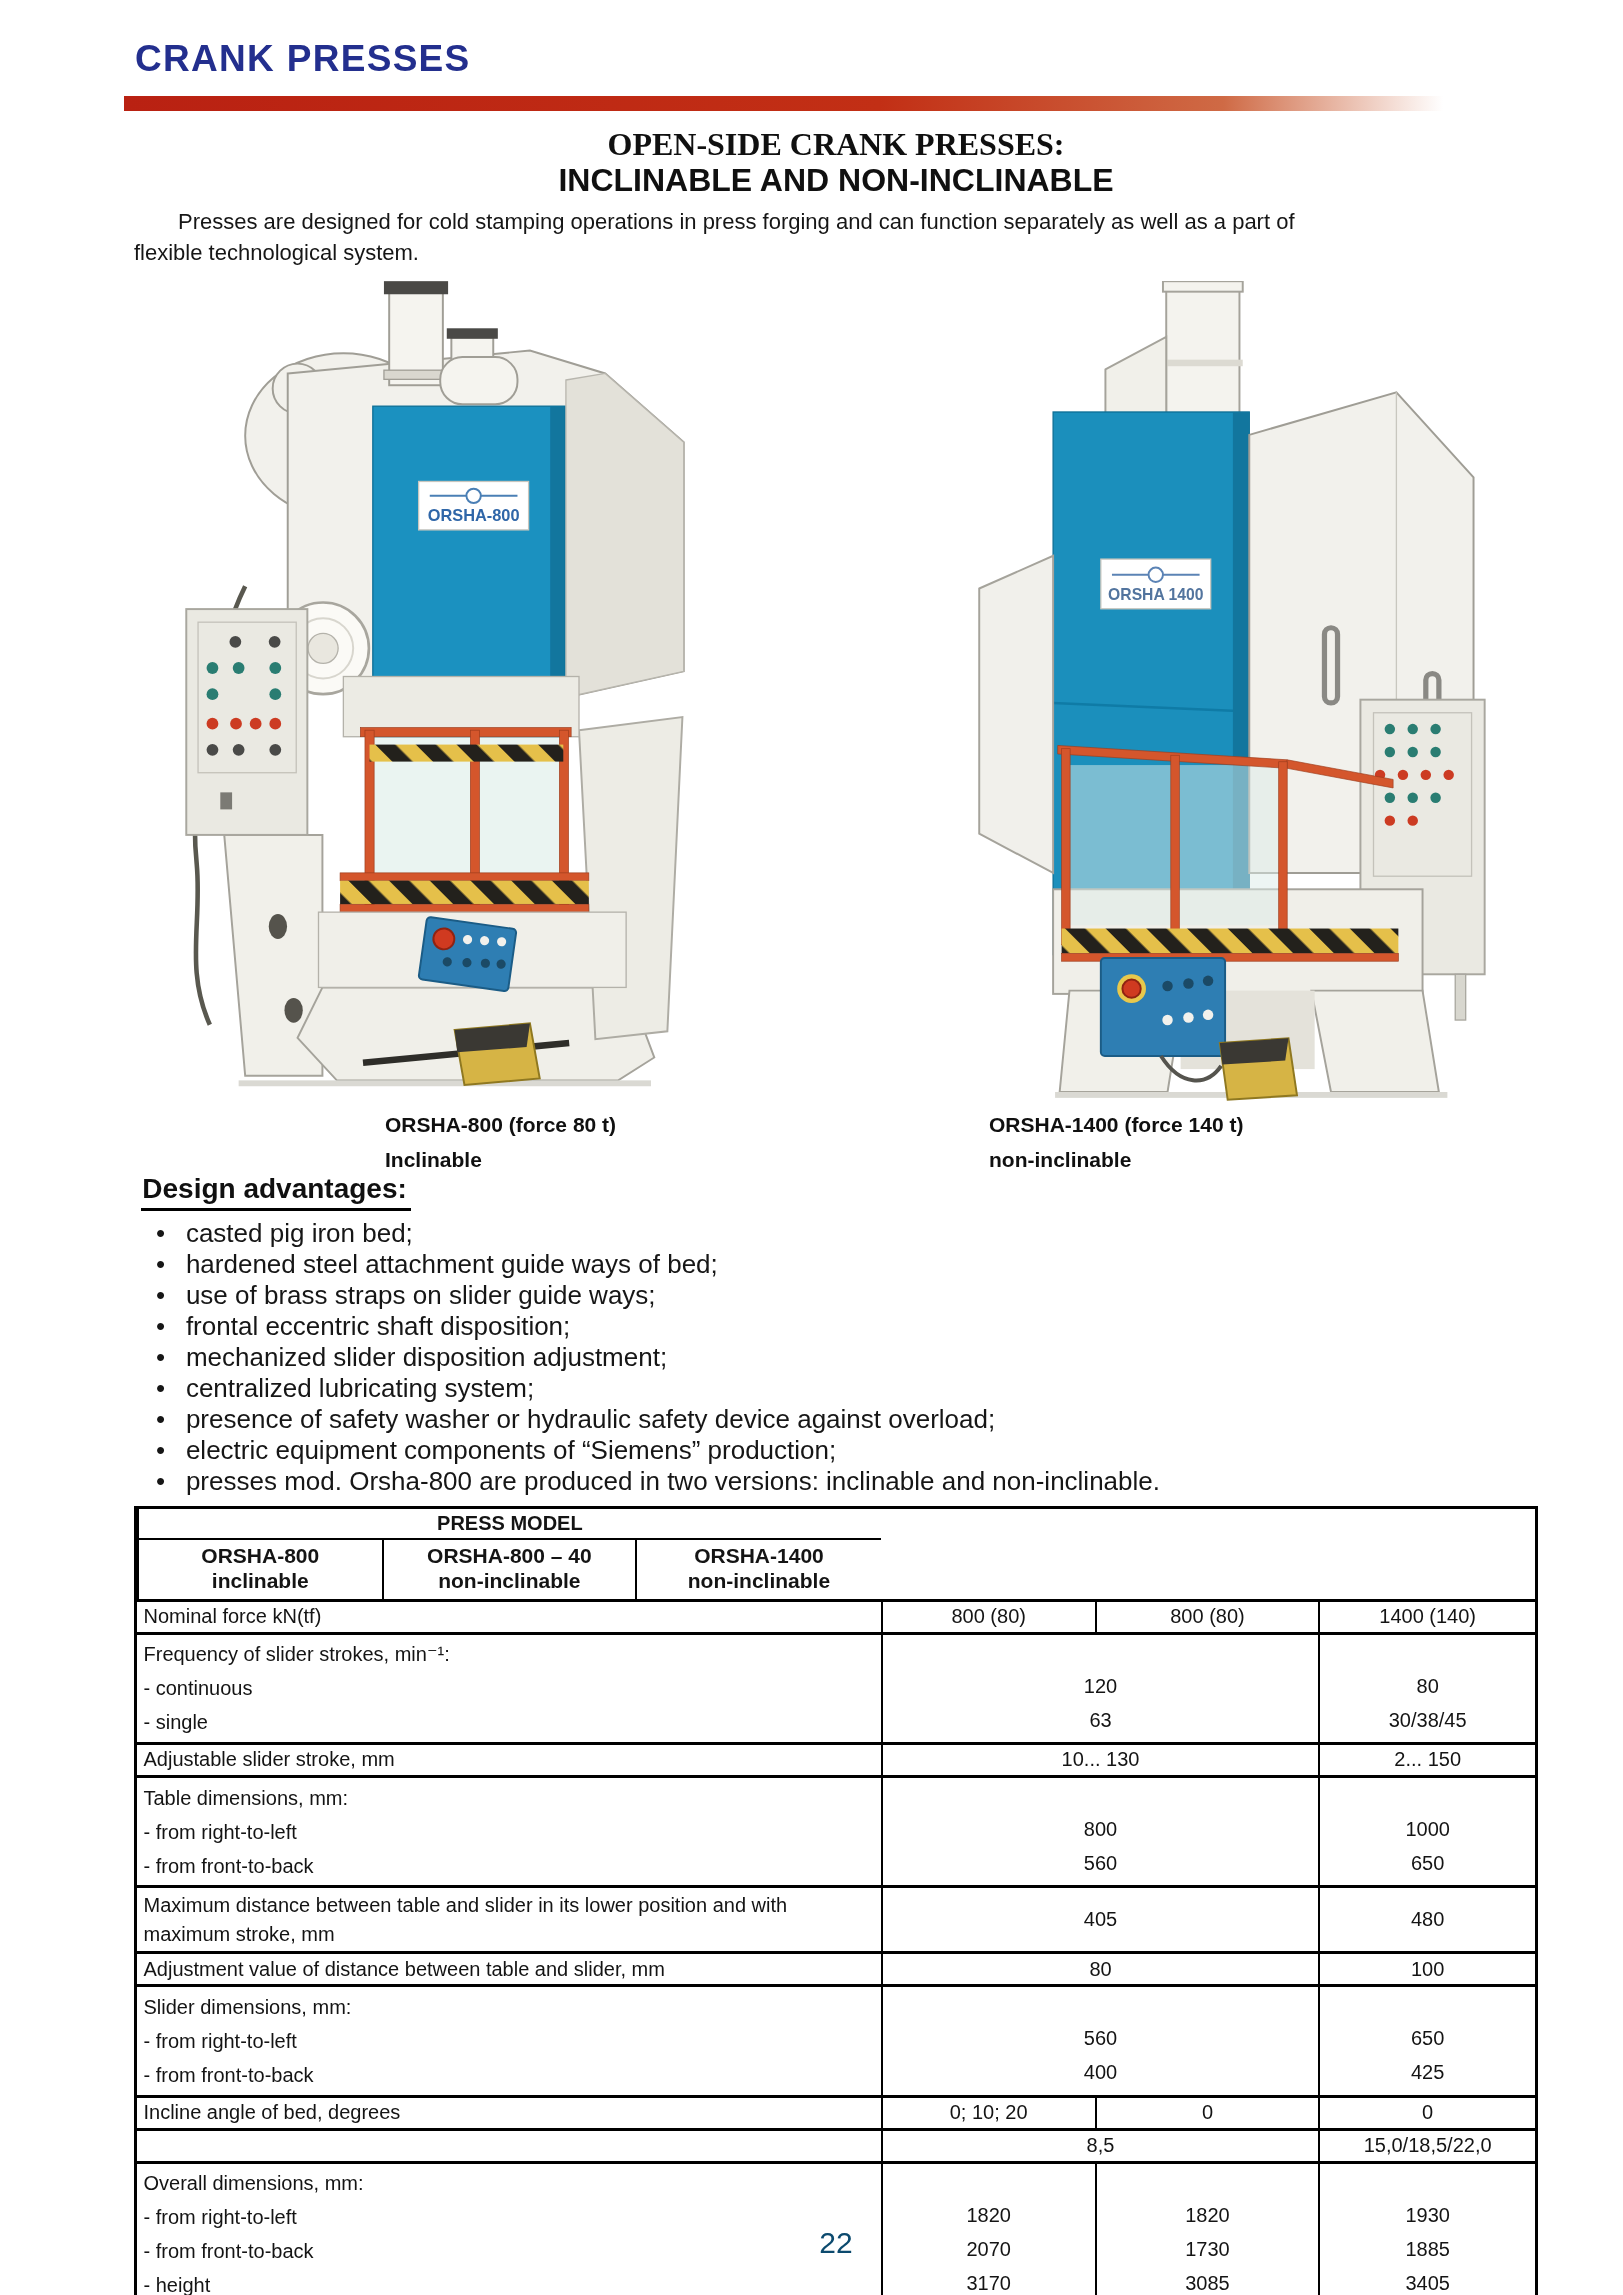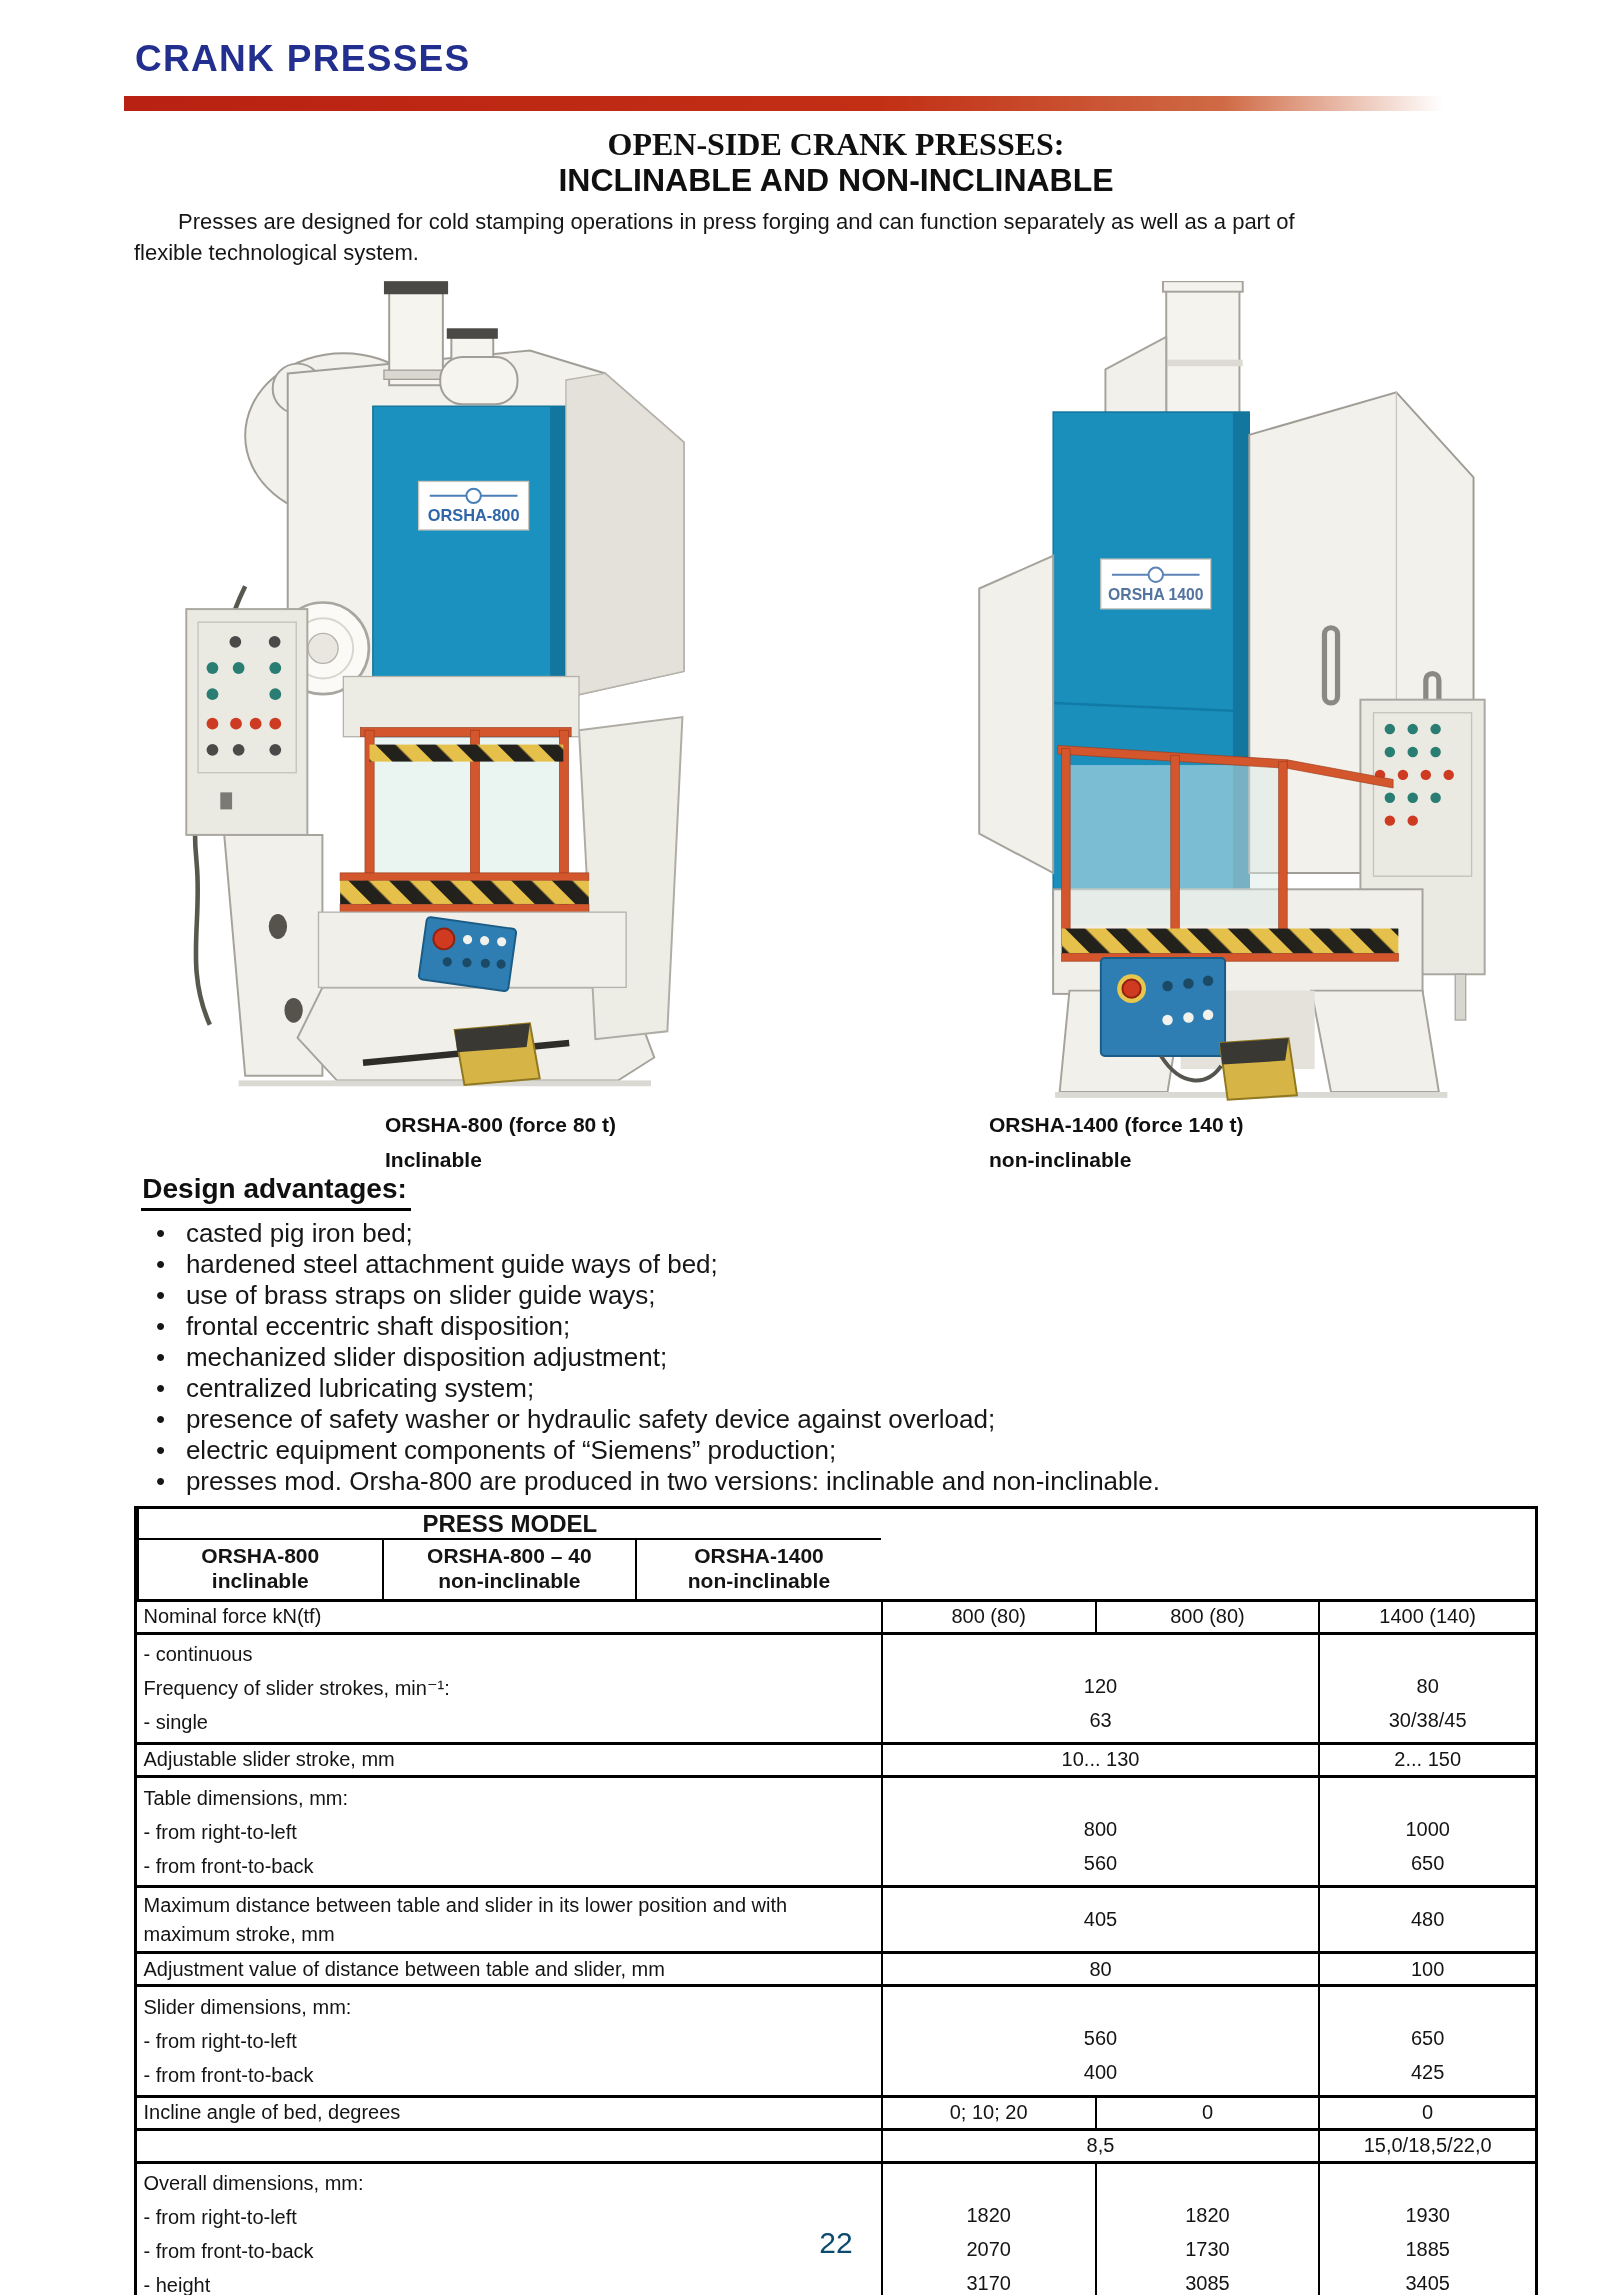--- a/index.html
+++ b/index.html
@@ -42,21 +42,21 @@
   }
   .adv-list li::before { content:"•"; display:inline-block; width:30px; padding-left:3.9px; }
 
   .spec-table {
     position:absolute; left:134px; top:1506px; width:1404px;
     border:3.3px solid #000; box-sizing:border-box; background:#fff;
   }
   .thead { display:grid; grid-template-columns:53.2% 46.8%; border-bottom:3.3px solid #000; }
   .th-name { display:flex; align-items:center; justify-content:center; font-weight:bold; font-size:20px; }
   .th-right { border-left:2px solid #000; }
-  .th-group { text-align:center; font-weight:bold; font-size:24px; line-height:29px; border-bottom:2.6px solid #000; }
+  .th-group { text-align:center; font-weight:bold; font-size:20px; line-height:29px; border-bottom:2.6px solid #000; }
   .th-models { display:grid; grid-template-columns:32.7% 34.2% 33.1%; }
   .th-model { text-align:center; font-weight:bold; font-size:21px; line-height:25.5px; padding:2.6px 0 5.2px; }
   .th-model + .th-model { border-left:2px solid #000; }
 
   .trow { display:grid; grid-template-columns:53.2% 15.3% 16% 15.5%; min-height:30px; }
   .trow + .trow { border-top:3.3px solid #000; }
   .pcell { font-size:20px; padding:2.6px 6.5px; display:flex; flex-direction:column; justify-content:center; box-sizing:border-box; }
   .pcell.top { justify-content:flex-start; }
   .vcell {
     border-left:2px solid #000; text-align:center; font-size:20px;
@@ -341,22 +341,22 @@
 
     <div class="trow">
       <div class="pcell">Nominal force kN(tf)</div>
       <div class="vcell">800 (80)</div>
       <div class="vcell">800 (80)</div>
       <div class="vcell">1400 (140)</div>
     </div>
 
     <div class="trow">
       <div class="pcell top">
+        <div class="ln">Frequency of slider strokes, min⁻¹:</div>
         <div class="ln">- continuous</div>
-        <div class="ln">Frequency of slider strokes, min⁻¹:</div>
         <div class="ln">- single</div>
       </div>
       <div class="vcell m top">
         <div class="sp"></div>
         <div class="ln">120</div>
         <div class="ln">63</div>
       </div>
       <div class="vcell top">
         <div class="sp"></div>
         <div class="ln">80</div>

